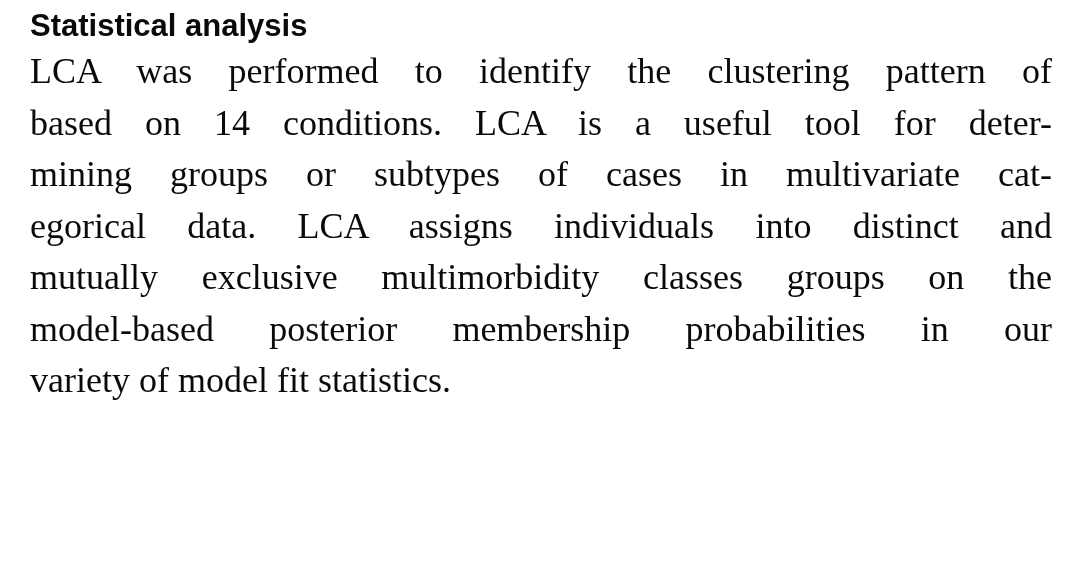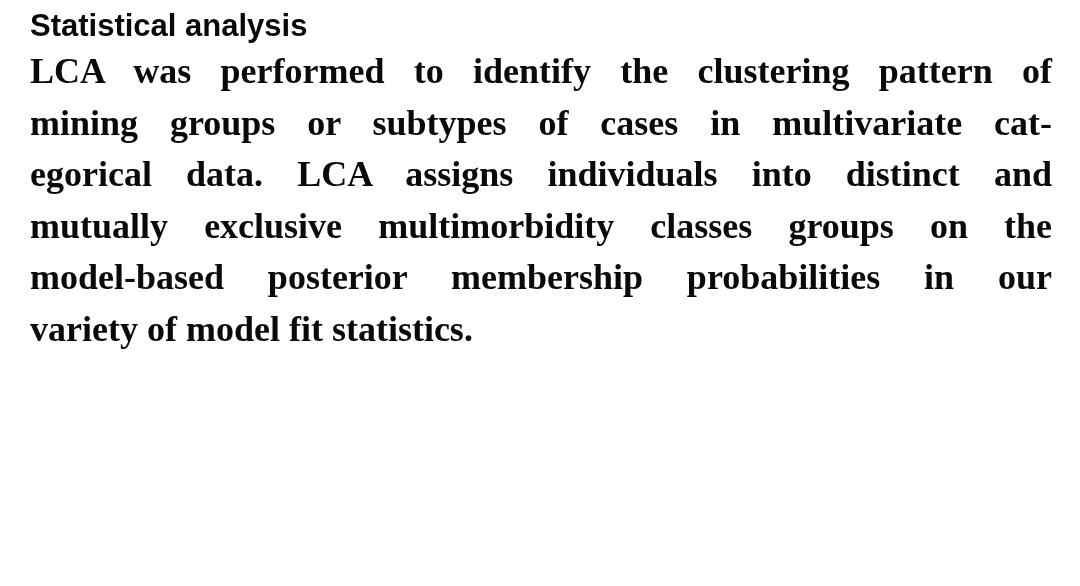--- a/index.html
+++ b/index.html
@@ -23,38 +23,38 @@
     text-align: left;
   }
   .para {
     font-size: 36px;
     line-height: 51.5px;
   }
   .line {
     text-align: justify;
     text-align-last: justify;
     white-space: normal;
-    font-weight: bold;
   }
   .line.last {
     text-align: center;
     text-align-last: left;
   }
   .citation {
     text-decoration: none;
     cursor: pointer;
   }
 </style>
 </head>
 <body>
 
 <div class="page" style="background: rgb(255, 255, 255); color: rgb(10, 10, 10);">
   <div class="heading">Statistical analysis</div>
 
   <div class="para">
     <div class="line">LCA was performed to identify the clustering pattern of</div>
+    <div class="line">based on 14 conditions. LCA is a useful tool for deter-</div>
     <div class="line">mining groups or subtypes of cases in multivariate cat-</div>
     <div class="line">egorical data. LCA assigns individuals into distinct and</div>
     <div class="line">mutually exclusive multimorbidity classes groups on the</div>
     <div class="line">model-based posterior membership probabilities in our</div>
     <div class="line last">variety of model fit statistics.</div>
   </div>
 </div>
 
 </body></html>

